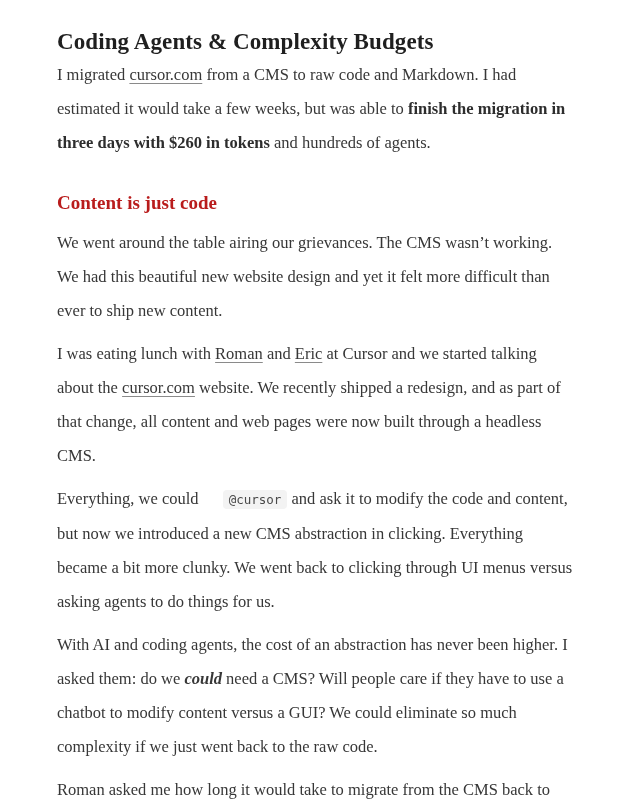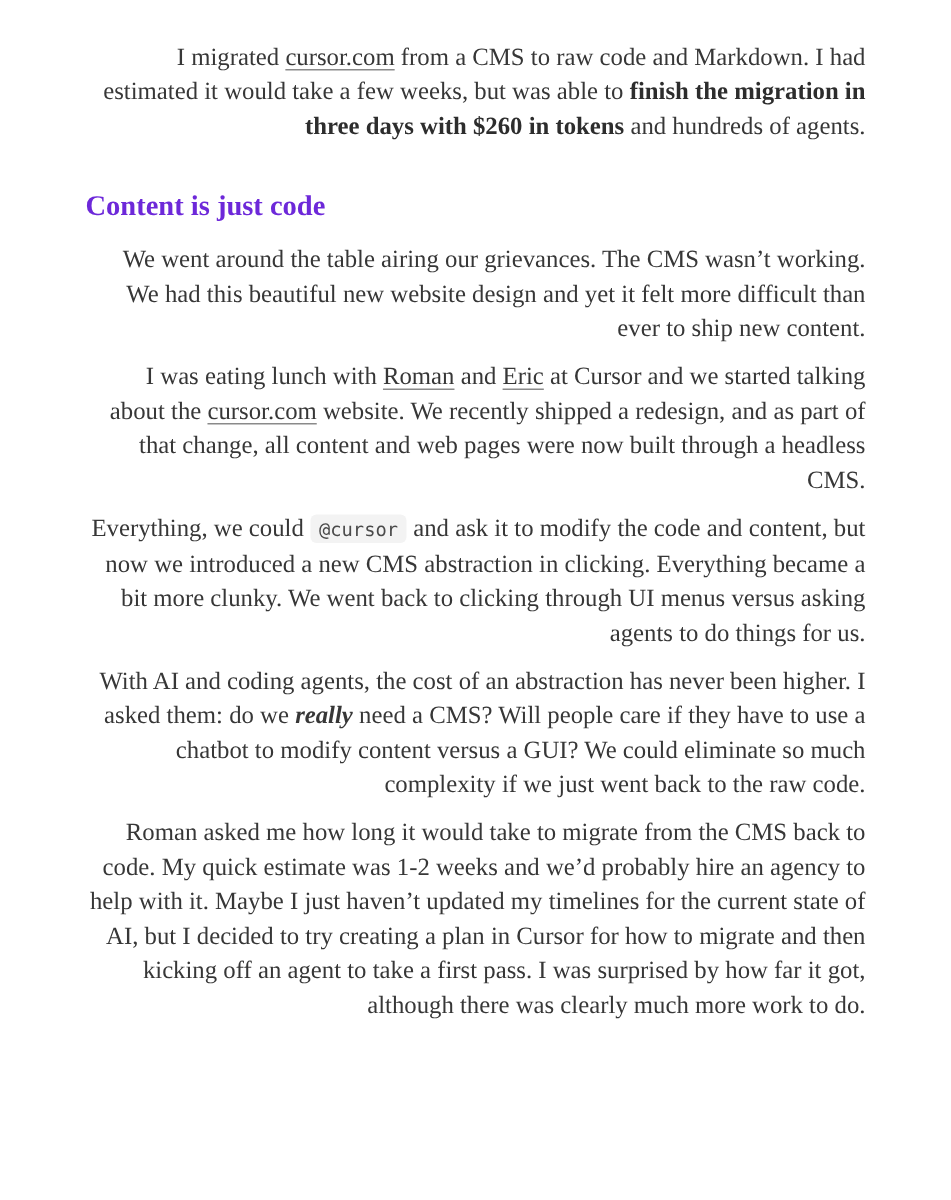--- a/index.html
+++ b/index.html
@@ -26,30 +26,29 @@
   }
   .meta {
     font-size: 16px;
     line-height: 22px;
     color: #8c8c8c;
     margin-top: 2px;
     margin-bottom: 12px;
   }
   p {
     font-size: 16.5px;
-    line-height: 23px;
+    line-height: 34px;
     margin-bottom: 9px;
     color: #373737;
-    text-align: right;
   }
   h2 {
     font-size: 19px;
     line-height: 26px;
     font-weight: 700;
-    color: #6d28d9;
+    color: #b91c1c;
     margin-top: 30px;
     margin-bottom: 10px;
   }
   a.lnk {
     color: #373737;
     text-decoration: underline;
     text-decoration-color: #8a8a8a;
     text-decoration-thickness: 1px;
     text-underline-offset: 3px;
     cursor: pointer;
@@ -57,36 +56,38 @@
   strong { font-weight: 700; color: #2d2d2d; }
   em.strong-em { font-style: italic; font-weight: 700; }
   code.chip {
     font-family: "DejaVu Sans Mono", "Liberation Mono", monospace;
     font-size: 12.5px;
     background: #f3f3f3;
     color: #4a4a4a;
     padding: 2px 6px;
     border-radius: 4px;
     white-space: nowrap;
+    margin-left: 20px;
   }
 </style>
 </head>
 <body>
 
 <div class="article">
 
+  <h1>Coding Agents &amp; Complexity Budgets</h1>
 
 
   <p><span>I migrated </span><a class="lnk">cursor.com</a><span> from a CMS to raw code and Markdown. I had estimated it would take a few weeks, but was able to </span><strong>finish the migration in three days with $260 in tokens</strong><span> and hundreds of agents.</span></p>
 
   <h2>Content is just code</h2>
 
   <p>We went around the table airing our grievances. The CMS wasn’t working. We had this beautiful new website design and yet it felt more difficult than ever to ship new content.</p>
 
   <p><span>I was eating lunch with </span><a class="lnk">Roman</a><span> and </span><a class="lnk">Eric</a><span> at Cursor and we started talking about the </span><a class="lnk">cursor.com</a><span> website. We recently shipped a redesign, and as part of that change, all content and web pages were now built through a headless CMS.</span></p>
 
   <p><span>Everything, we could </span><code class="chip">@cursor</code><span> and ask it to modify the code and content, but now we introduced a new CMS abstraction in clicking. Everything became a bit more clunky. We went back to clicking through UI menus versus asking agents to do things for us.</span></p>
 
-  <p><span>With AI and coding agents, the cost of an abstraction has never been higher. I asked them: do we </span><em class="strong-em">really</em><span> need a CMS? Will people care if they have to use a chatbot to modify content versus a GUI? We could eliminate so much complexity if we just went back to the raw code.</span></p>
+  <p><span>With AI and coding agents, the cost of an abstraction has never been higher. I asked them: do we </span><em class="strong-em">could</em><span> need a CMS? Will people care if they have to use a chatbot to modify content versus a GUI? We could eliminate so much complexity if we just went back to the raw code.</span></p>
 
   <p>Roman asked me how long it would take to migrate from the CMS back to code. My quick estimate was 1-2 weeks and we’d probably hire an agency to help with it. Maybe I just haven’t updated my timelines for the current state of AI, but I decided to try creating a plan in Cursor for how to migrate and then kicking off an agent to take a first pass. I was surprised by how far it got, although there was clearly much more work to do.</p>
 
 </div>
 
 </body></html>

